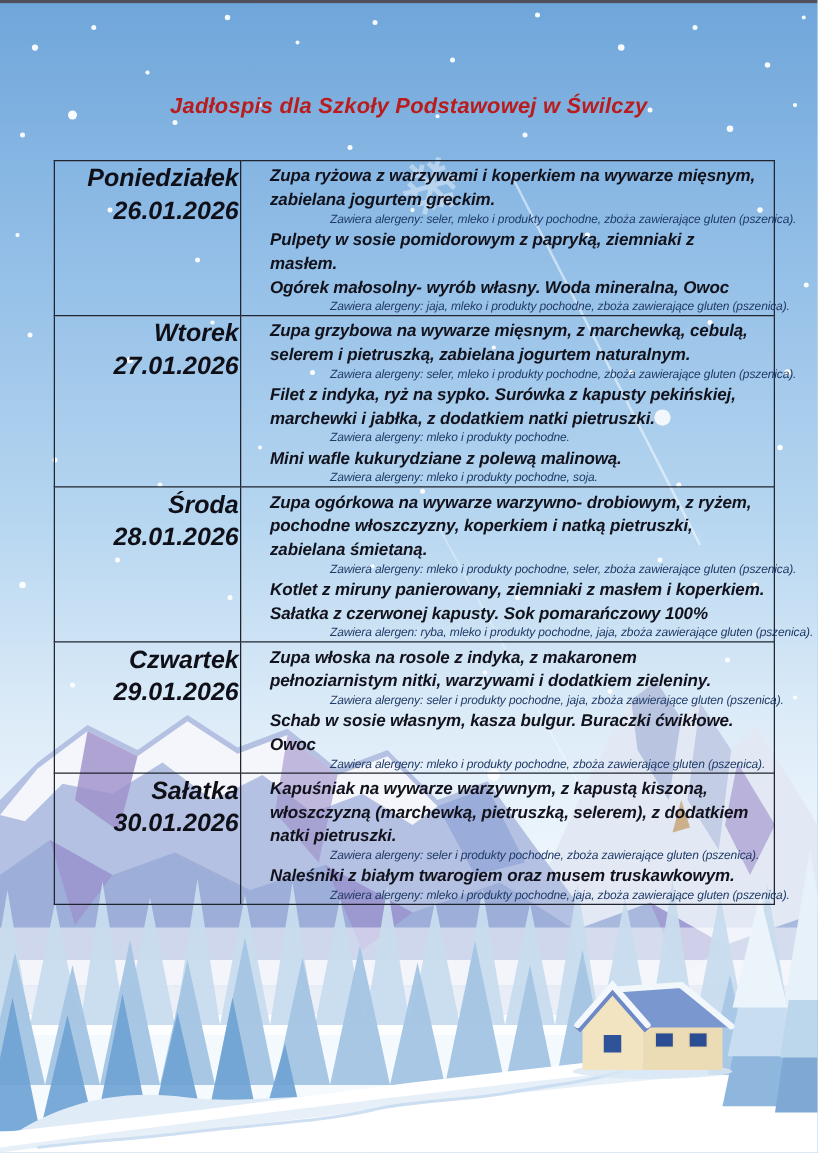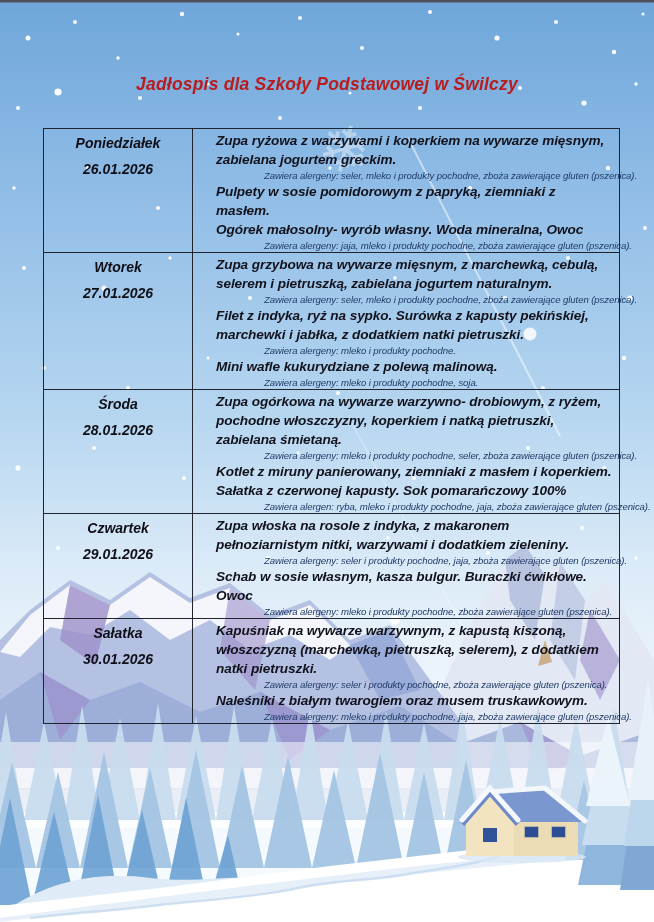--- a/index.html
+++ b/index.html
@@ -15,22 +15,22 @@
     text-align:center; font-size:17.5px; font-style:italic; font-weight:bold;
     color:#b91c1c; letter-spacing:.2px;
   }
 
   table.menu-table {
     position:absolute; left:43px; top:128px; width:577px;
     border-collapse:collapse; table-layout:fixed;
   }
   table.menu-table td { border:1.6px solid #20242f; vertical-align:top; box-sizing:border-box; }
   td.day-cell {
-    width:149px; vertical-align:middle; text-align:center;
-    font-style:italic; font-weight:bold; font-size:14px; color:#0f0f18; line-height:26px;
+    width:149px; vertical-align:middle; text-align:right;
+    font-style:italic; font-weight:bold; font-size:20px; color:#0f0f18; line-height:26px;
   }
   td.menu-cell { padding:2px 7px 0 23px; }
   tr.r0 td { height:102px; }
   tr.r1 td { height:137px; }
   tr.r2 td { height:122px; }
   tr.r3 td { height:84px; }
   tr.r4 td { height:100px; }
   .m {
     font-style:italic; font-weight:bold; font-size:13.6px; line-height:19px;
     color:#12121c; letter-spacing:-0.1px;

